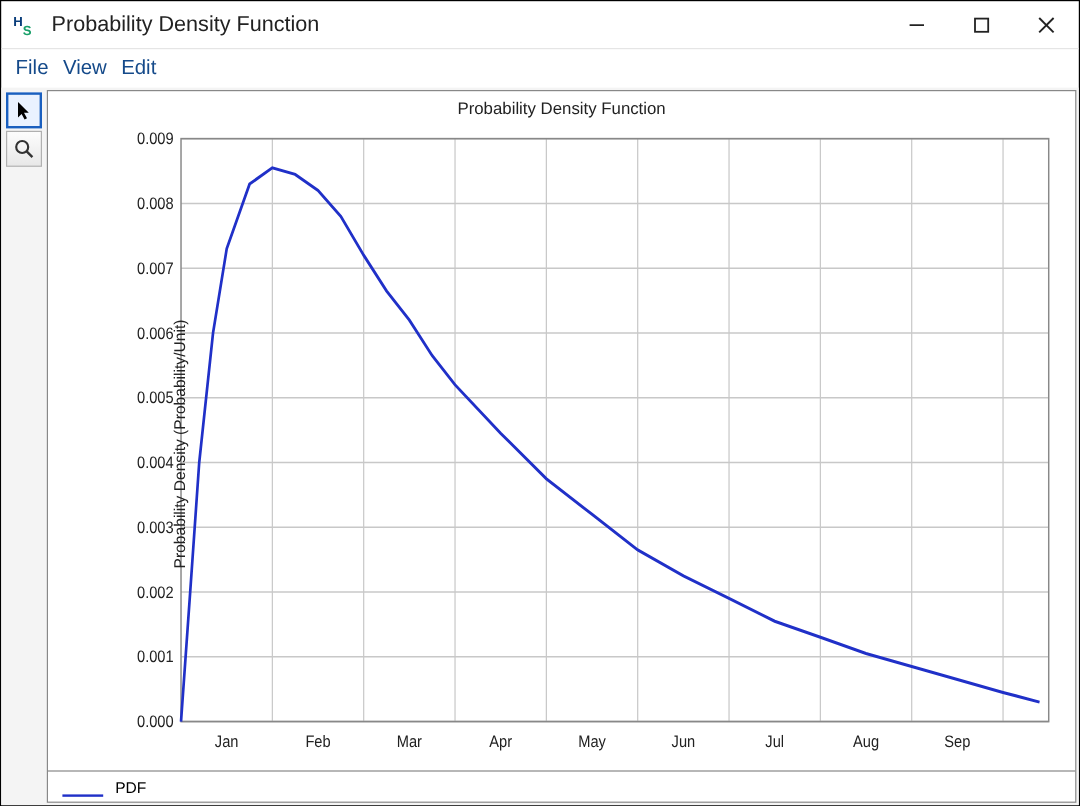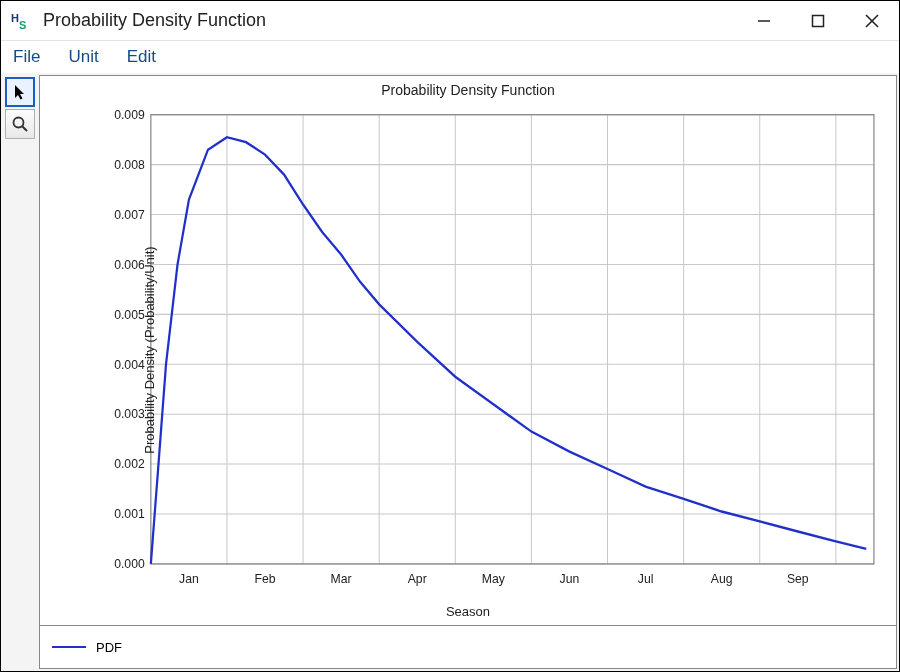--- a/index.html
+++ b/index.html
@@ -37,21 +37,21 @@
     .win-btn {
       width: 46px;
       height: 32px;
       display: flex;
       align-items: center;
       justify-content: center;
       cursor: pointer;
     }
     .menubar {
       display: flex;
-      gap: 20px;
+      gap: 4px;
       padding: 4px 8px;
       font-size: 17px;
       color: #154a8a;
     }
     .menu-item {
       padding: 2px 4px;
       cursor: pointer;
     }
     .content {
       display: flex;
@@ -117,22 +117,22 @@
       padding: 2px 0 6px 0;
     }
     svg.plot { width: 100%; height: 100%; display: block; }
     .gridline { stroke: #c8c8c8; stroke-width: 1; }
     .axisbox { stroke: #888; stroke-width: 1.2; fill: none; }
     .curve { stroke: #2030c8; stroke-width: 2.2; fill: none; }
     .tick-label { font-size: 12px; fill: #222; }
     .legend {
       border-top: 1px solid #888;
       display: flex;
-      align-items: center;
-      padding: 21px 12px;
+      align-items: flex-end;
+      padding: 4px 12px;
       height: 26px;
       font-size: 13px;
     }
     .legend-line {
       width: 34px; height: 2px; background: #2030c8; margin-right: 10px;
     }
   </style>
 </head>
 <body>
 
@@ -159,21 +159,21 @@
       <svg width="16" height="16">
           <line x1="2" y1="2" x2="14" y2="14" stroke="#222" stroke-width="1.6"></line>
           <line x1="14" y1="2" x2="2" y2="14" stroke="#222" stroke-width="1.6"></line>
         </svg>
     </div>
   </div>
 </div>
 
 <div class="menubar">
   <div class="menu-item">File</div>
-  <div class="menu-item">Unit</div>
+  <div class="menu-item">View</div>
   <div class="menu-item">Edit</div>
 </div>
 
 <div class="content">
   <div class="toolbar">
     <div class="tool-btn selected">
       <svg width="18" height="18" viewBox="0 0 18 18">
         <path d="M4 2 L4 15 L7 12 L9.5 16.5 L11.5 15.5 L9 11 L13 11 Z" fill="#000"></path>
       </svg>
     </div>
@@ -231,19 +231,18 @@
             <text x="232.8421052631579" y="448" text-anchor="middle" class="tick-label">Mar</text>
             <text x="307.57894736842104" y="448" text-anchor="middle" class="tick-label">Apr</text>
             <text x="382.3157894736842" y="448" text-anchor="middle" class="tick-label">May</text>
             <text x="457.0526315789474" y="448" text-anchor="middle" class="tick-label">Jun</text>
             <text x="531.7894736842105" y="448" text-anchor="middle" class="tick-label">Jul</text>
             <text x="606.5263157894736" y="448" text-anchor="middle" class="tick-label">Aug</text>
             <text x="681.2631578947369" y="448" text-anchor="middle" class="tick-label">Sep</text>
           </g>
       </svg>
     </div>
-    <div class="xlabel">Season</div>
     <div class="legend">
       <div class="legend-line"></div>
       <span>PDF</span>
     </div>
   </div>
 </div>
 
 </body></html>

